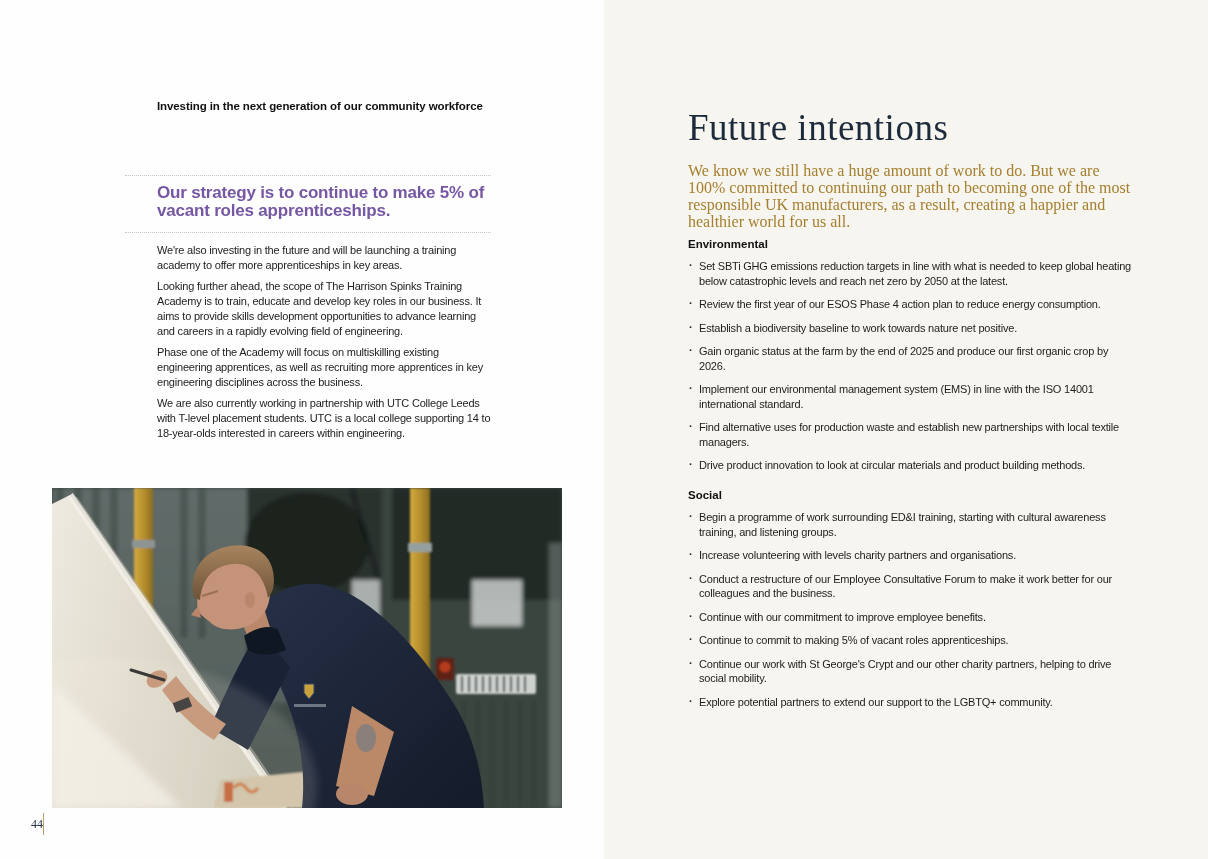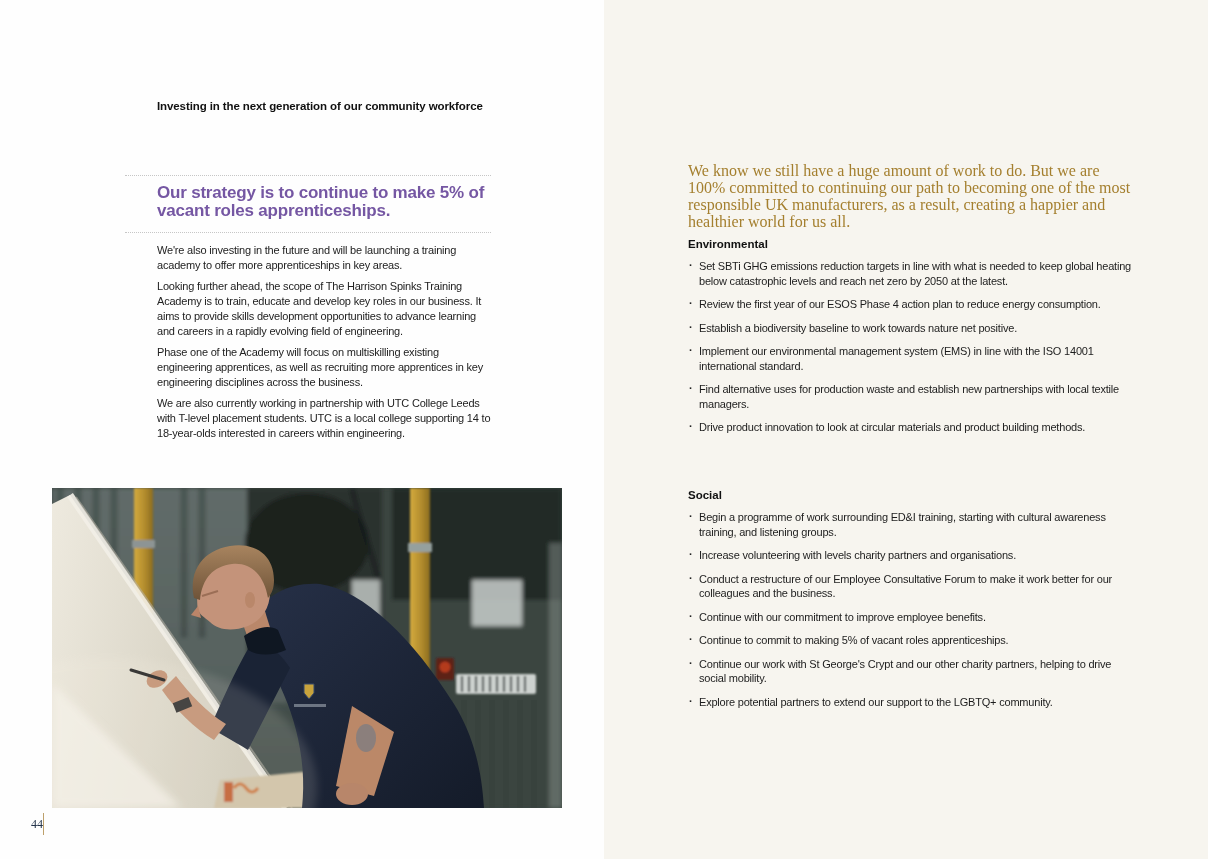--- a/index.html
+++ b/index.html
@@ -204,29 +204,31 @@
     </figure>
 
     <div class="pageno pageno-left">
       <span class="num-serif">44</span>
       <span class="pagerule"></span>
     </div>
   </div>
 
   <div class="page page-right">
 
+    <h1 class="rp-block rp-title">Future intentions</h1>
 
     <p class="rp-block rp-intro">We know we still have a huge amount of work to do. But we are 100% committed to continuing our path to becoming one of the most responsible UK manufacturers, as a result, creating a happier and healthier world for us all.</p>
 
     <section class="rp-block rp-section rp-section-env">
       <h4>Environmental</h4>
       <ul>
         <li>Set SBTi GHG emissions reduction targets in line with what is needed to keep global heating below catastrophic levels and reach net zero by 2050 at the latest.</li>
         <li>Review the first year of our ESOS Phase 4 action plan to reduce energy consumption.</li>
         <li>Establish a biodiversity baseline to work towards nature net positive.</li>
+        <li>Gain organic status at the farm by the end of 2025 and produce our first organic crop by 2026.</li>
         <li>Implement our environmental management system (EMS) in line with the ISO 14001 international standard.</li>
         <li>Find alternative uses for production waste and establish new partnerships with local textile managers.</li>
         <li>Drive product innovation to look at circular materials and product building methods.</li>
       </ul>
     </section>
 
     <section class="rp-block rp-section rp-section-soc">
       <h4>Social</h4>
       <ul>
         <li>Begin a programme of work surrounding ED&amp;I training, starting with cultural awareness training, and listening groups.</li>

